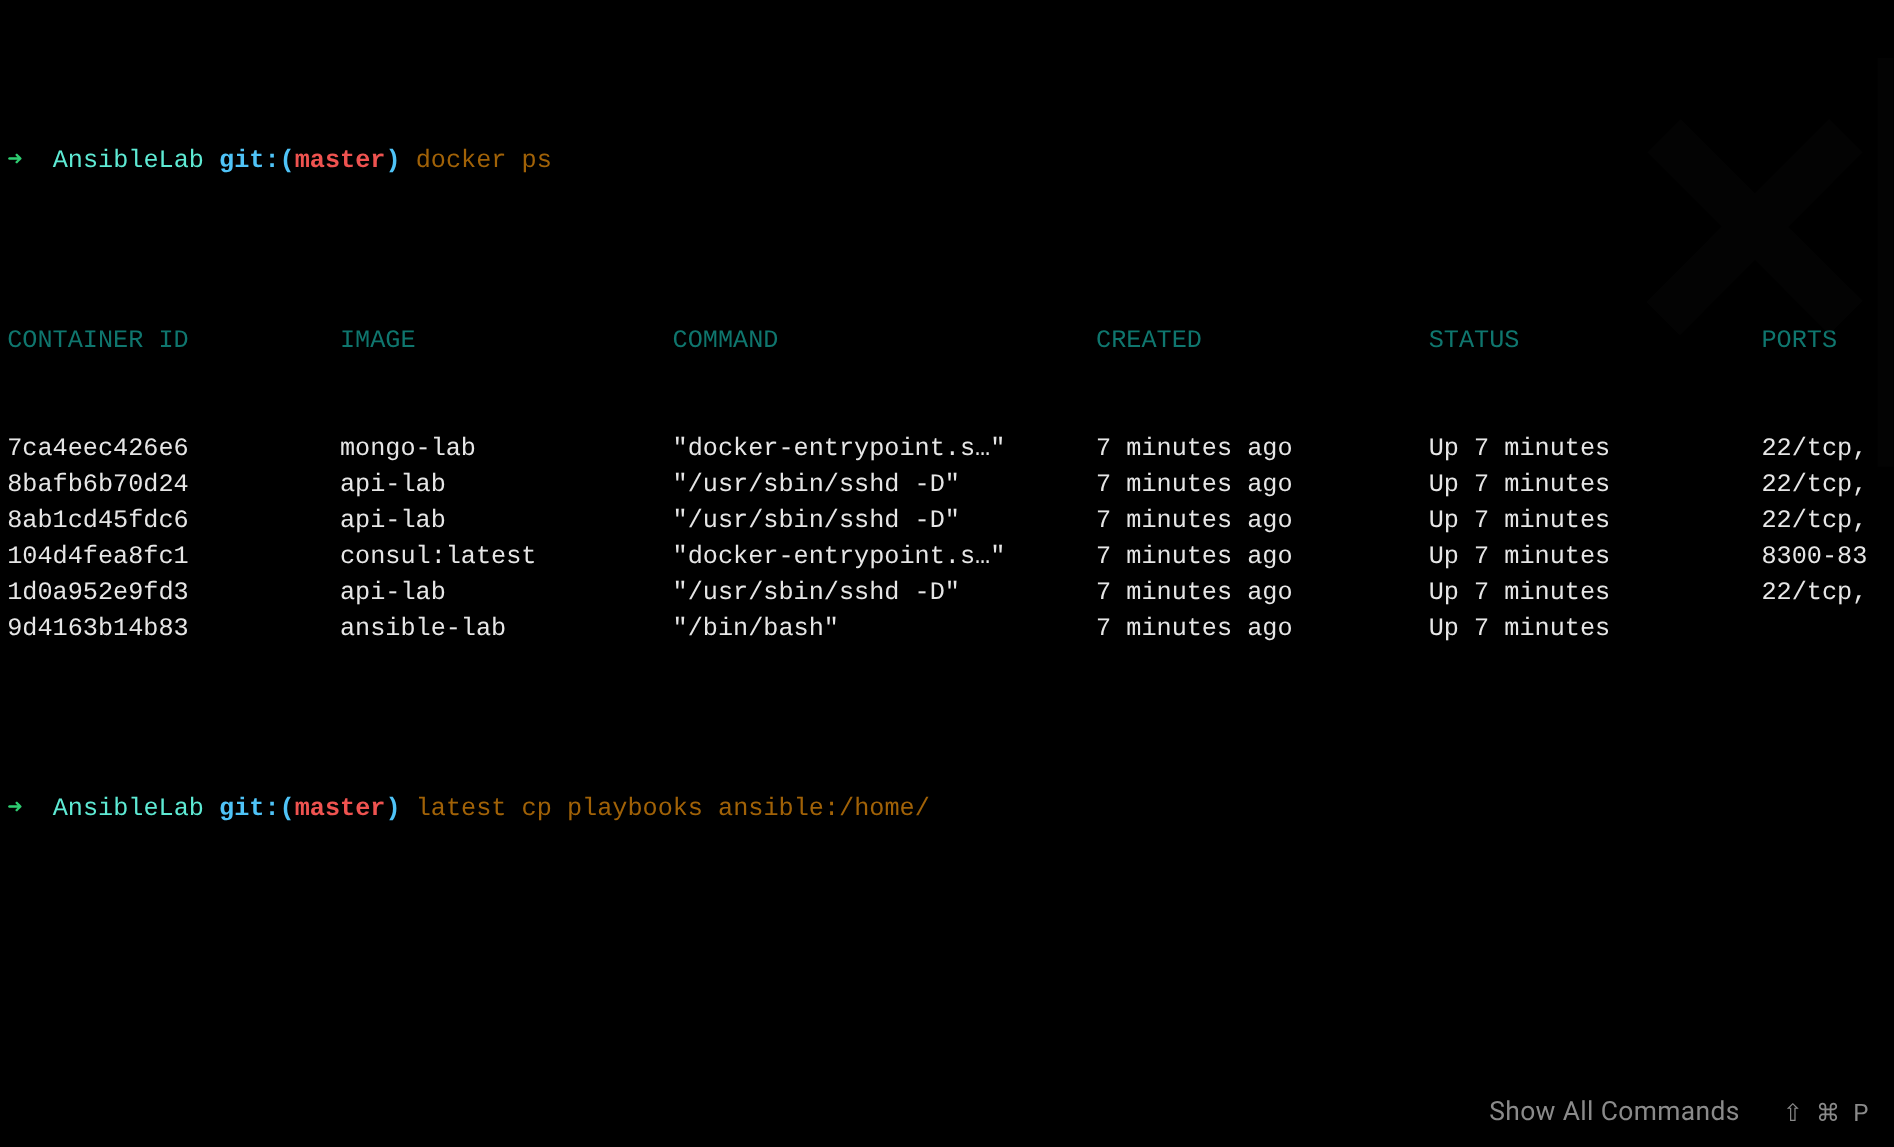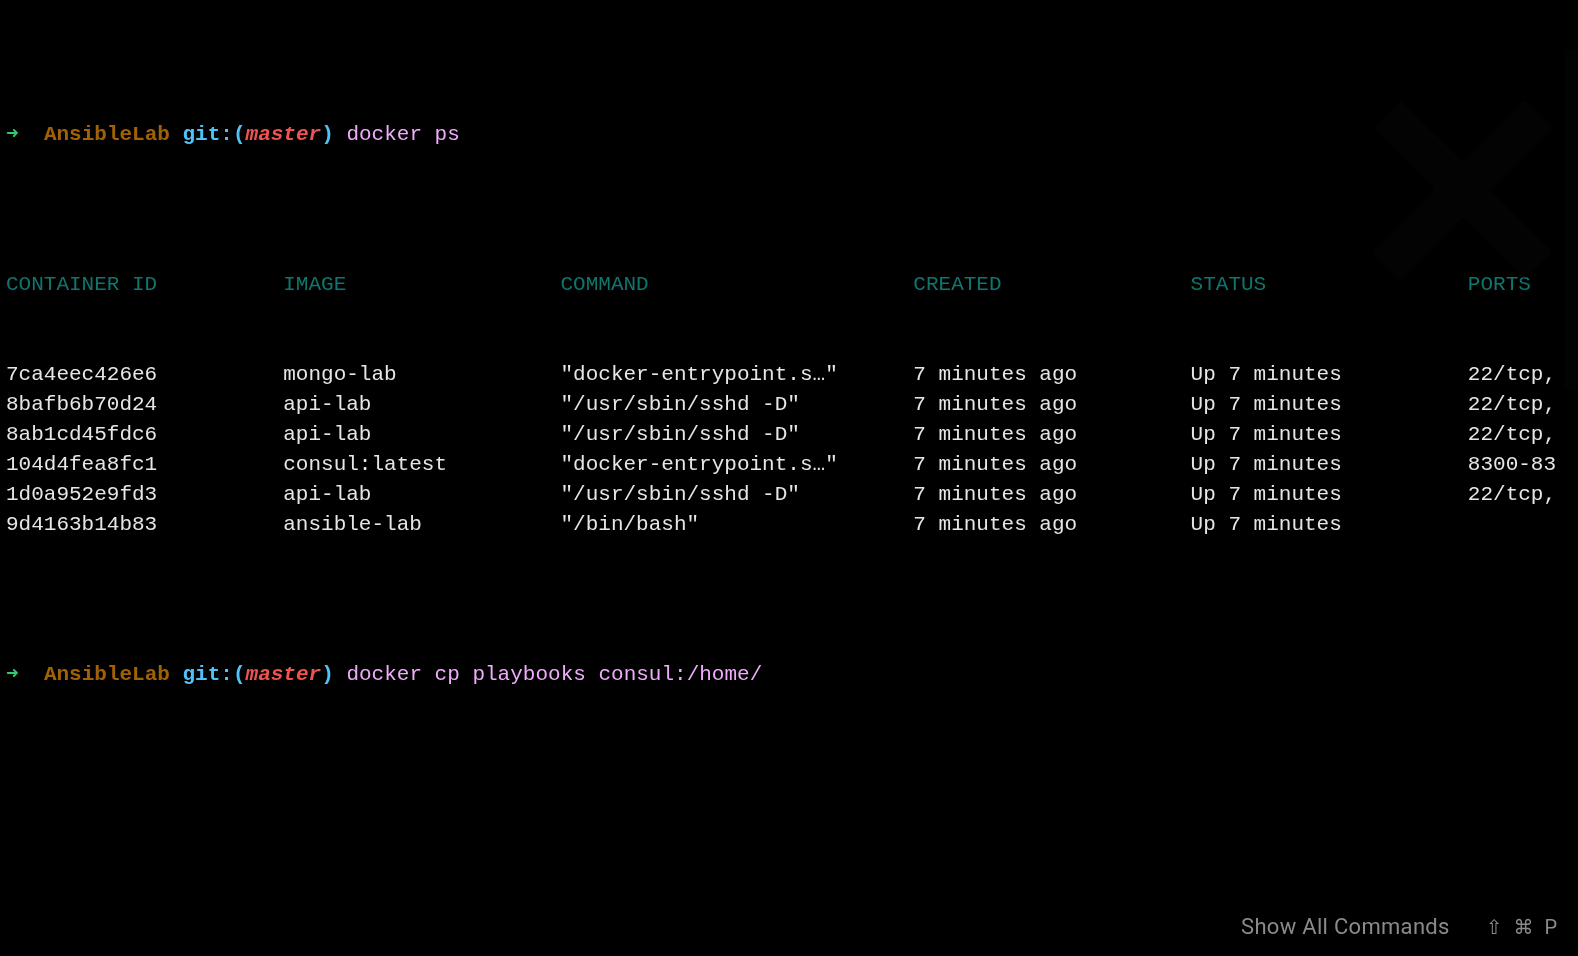--- a/index.html
+++ b/index.html
@@ -13,25 +13,25 @@
     height:956px;
     overflow:hidden;
     position:relative;
   }
   .term{
     padding:0 6px 0 6px;
     white-space:pre;
   }
   .row{white-space:pre;}
   .arrow{color:#2ecc71;font-weight:bold;}
-  .dir{color:#a16207;font-weight:bold;}
+  .dir{color:#5eead4;font-weight:normal;}
   .gitlabel{color:#4fc3f7;font-weight:bold;text-align:right;}
   .paren{color:#4fc3f7;font-weight:bold;}
-  .branch{color:#ef5350;font-weight:bold;font-style:italic;}
-  .cmd{color:#f0abfc;}
+  .branch{color:#ef5350;font-weight:bold;}
+  .cmd{color:#a16207;}
   .headers{color:#0f766e;}
   .watermark{
     position:absolute;
     right:0;top:0;bottom:0;
     width:520px;
     pointer-events:none;
   }
   .vs{
     color:#0f0f0f;
     font-size:360px;
@@ -67,21 +67,21 @@
 <div class="term">
 
   
   <div class="row"><span class="arrow">➜</span>  <span class="dir">AnsibleLab</span> <span class="gitlabel">git:</span><span class="paren">(</span><span class="branch">master</span><span class="paren">)</span> <span class="cmd">docker ps</span></div>
 
   
   <div class="row headers" id="docker-header">CONTAINER ID          IMAGE                 COMMAND                     CREATED               STATUS                PORTS</div>
   <div id="docker-body"><div class="row">7ca4eec426e6          mongo-lab             "docker-entrypoint.s…"      7 minutes ago         Up 7 minutes          22/tcp,</div><div class="row">8bafb6b70d24          api-lab               "/usr/sbin/sshd -D"         7 minutes ago         Up 7 minutes          22/tcp,</div><div class="row">8ab1cd45fdc6          api-lab               "/usr/sbin/sshd -D"         7 minutes ago         Up 7 minutes          22/tcp,</div><div class="row">104d4fea8fc1          consul:latest         "docker-entrypoint.s…"      7 minutes ago         Up 7 minutes          8300-83</div><div class="row">1d0a952e9fd3          api-lab               "/usr/sbin/sshd -D"         7 minutes ago         Up 7 minutes          22/tcp,</div><div class="row">9d4163b14b83          ansible-lab           "/bin/bash"                 7 minutes ago         Up 7 minutes</div></div>
 
   
-  <div class="row"><span class="arrow">➜</span>  <span class="dir">AnsibleLab</span> <span class="gitlabel">git:</span><span class="paren">(</span><span class="branch">master</span><span class="paren">)</span> <span class="cmd">docker cp playbooks consul:/home/</span></div>
+  <div class="row"><span class="arrow">➜</span>  <span class="dir">AnsibleLab</span> <span class="gitlabel">git:</span><span class="paren">(</span><span class="branch">master</span><span class="paren">)</span> <span class="cmd">latest cp playbooks ansible:/home/</span></div>
 
   
 
   
   
   
 
   
   
 

